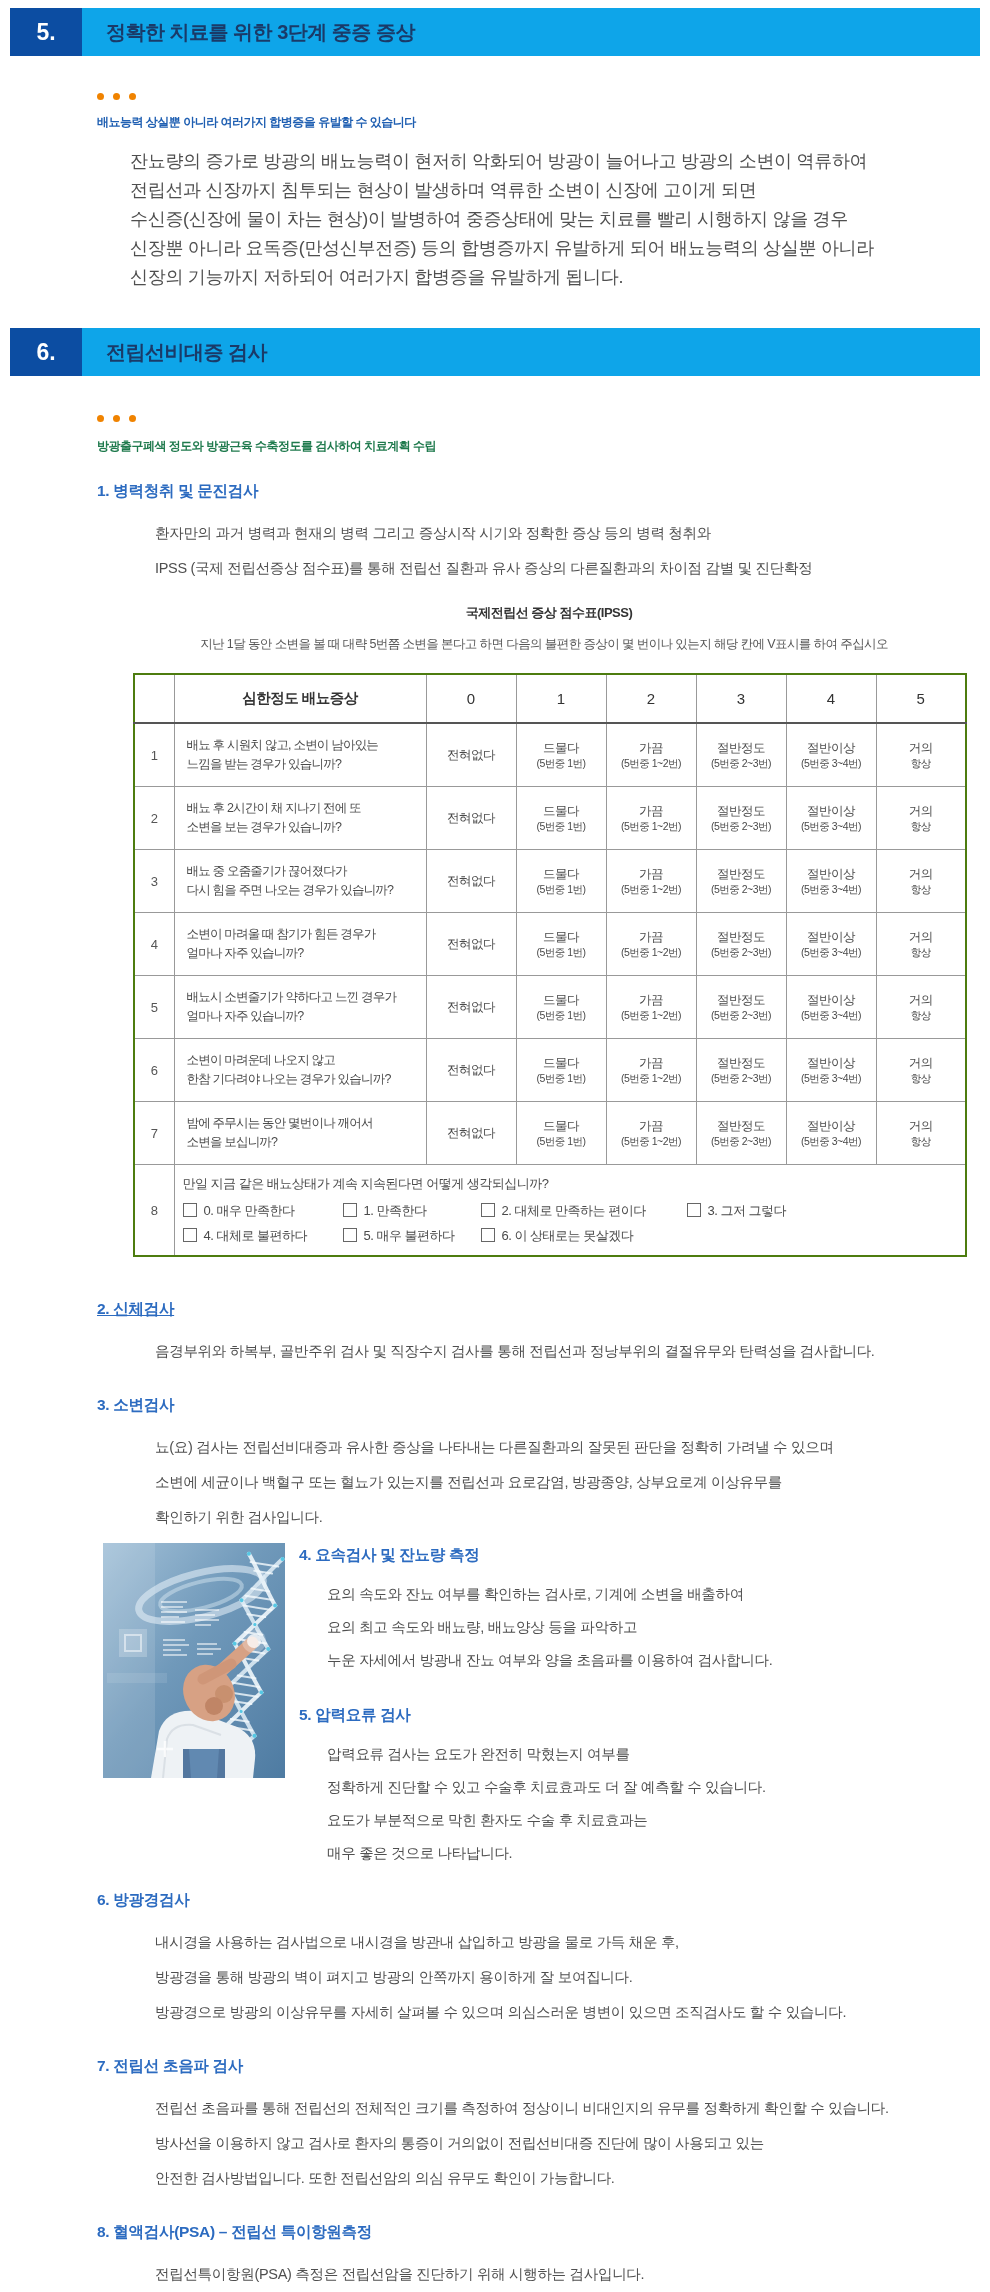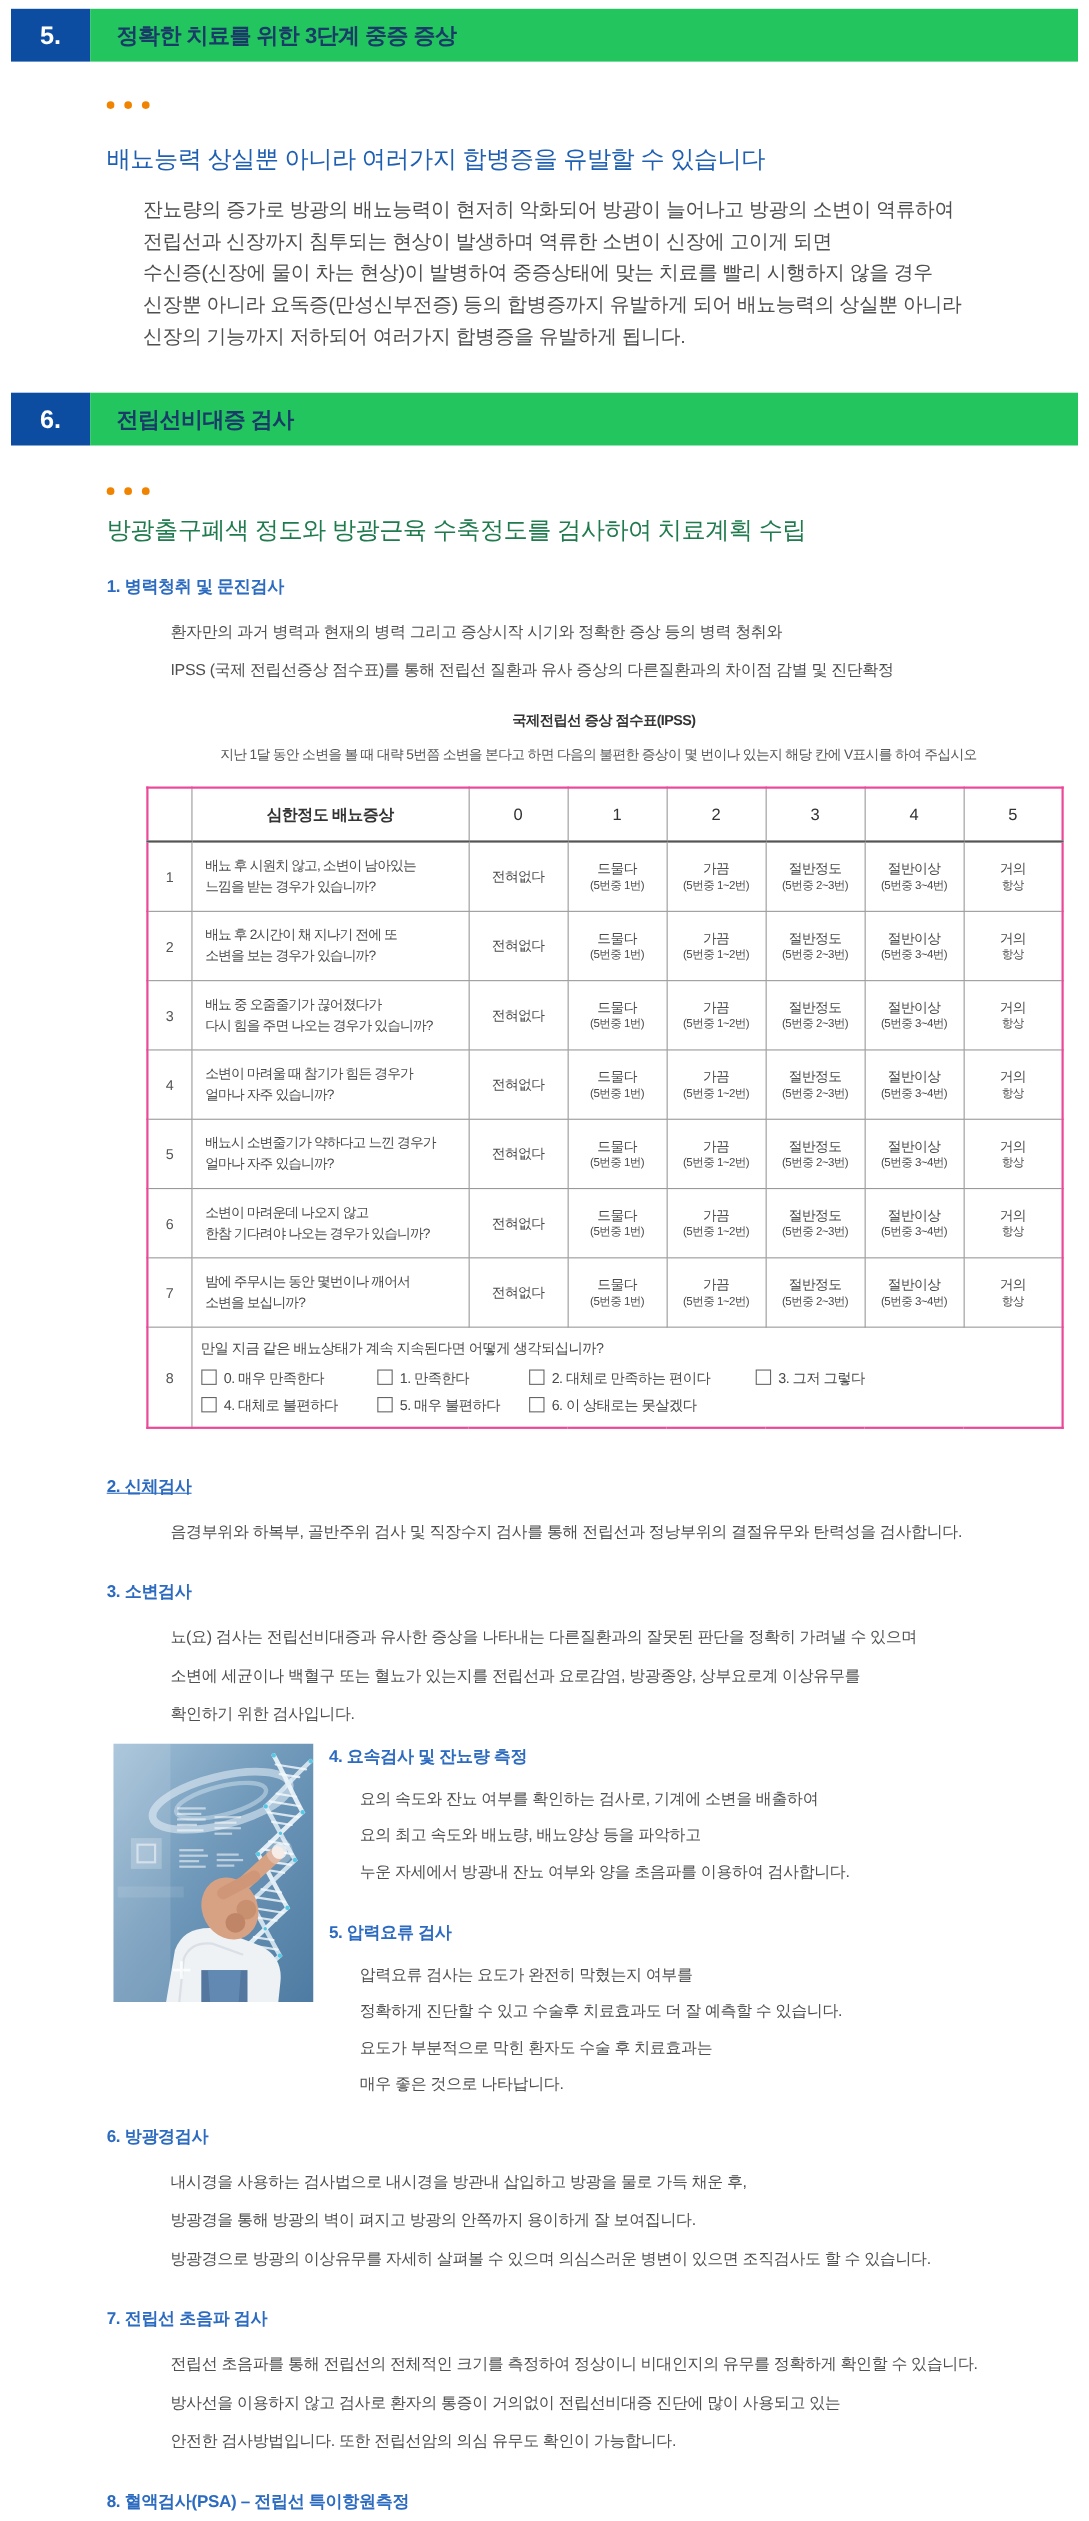--- a/index.html
+++ b/index.html
@@ -4,31 +4,31 @@
 <style>
   html,body{margin:0;padding:0;background:#ffffff;}
   body{width:990px;min-height:2292px;overflow-x:hidden;
        font-family:"Liberation Sans","DejaVu Sans",sans-serif;color:#4f4f4f;}
   .page{width:990px;position:relative;padding-bottom:40px;}
 
   
   .section-header{display:flex;margin:8px 10px 0 10px;height:48px;}
   .sec-num{width:72px;background:#0c4da2;color:#ffffff;font-size:23px;font-weight:bold;
            display:flex;align-items:center;justify-content:center;}
-  .sec-bar{flex:1;background:#22c55e;display:flex;align-items:center;padding-left:24px;
+  .sec-bar{flex:1;background:#0ea5e9;display:flex;align-items:center;padding-left:24px;
            color:#1a3a68;font-size:20px;font-weight:bold;letter-spacing:-0.5px;}
   #section6-header{margin-top:36px;}
 
   
   .dots{margin:30px 0 0 97px;height:8px;}
   .dots .dot{display:inline-block;width:7px;height:7px;border-radius:50%;
              background:#f08300;margin-right:9px;}
 
   
-  .statement{margin:36px 0 0 97px;font-size:22px;font-weight:normal;color:#1f5fb2;
+  .statement{margin:20px 0 0 97px;font-size:12px;font-weight:bold;color:#1f5fb2;
              letter-spacing:-0.5px;}
   .statement.green{color:#1f7a4d;margin-top:22px;}
 
   
   .para{margin:16px 0 0 130px;font-size:18px;line-height:29px;color:#4f4f4f;
         letter-spacing:-0.3px;}
   .para div,.sub-para div{white-space:nowrap;}
 
   
   .sub-heading{margin:26px 0 0 97px;font-size:15.5px;font-weight:bold;color:#2c6bc0;
@@ -36,21 +36,21 @@
   .sub-para{margin:14px 0 0 155px;font-size:14.5px;line-height:35px;color:#4f4f4f;
             letter-spacing:-0.3px;}
   .mt42{margin-top:42px;text-decoration:underline;}
 
   
   .table-title{margin:18px 0 0 133px;width:832px;text-align:center;font-size:13px;
                font-weight:bold;color:#333;letter-spacing:-0.5px;}
   .table-subtitle{margin:14px 0 0 98px;width:892px;text-align:center;font-size:12.5px;
                   color:#555;letter-spacing:-0.6px;white-space:nowrap;}
   table.ipss{margin:20px 0 0 133px;width:832px;border-collapse:collapse;table-layout:fixed;
-             border:2px solid #ec4899;}
+             border:2px solid #4d7c0f;}
   table.ipss th,table.ipss td{border:1px solid #999;}
   table.ipss thead th{height:45px;font-size:15px;color:#333;border-bottom:2px solid #555;
                       font-weight:normal;}
   table.ipss thead th.symptom-h{font-weight:bold;letter-spacing:-0.5px;font-size:14.5px;}
   table.ipss tbody td{height:60px;}
   td.num{text-align:center;font-size:13px;color:#555;}
   td.question{font-size:12.5px;line-height:19px;color:#4a4a4a;padding-left:12px;
               letter-spacing:-0.8px;overflow:hidden;}
   td.answer{text-align:center;color:#4a4a4a;cursor:pointer;}
   .ans-main{font-size:12.5px;line-height:16px;letter-spacing:-0.5px;}

